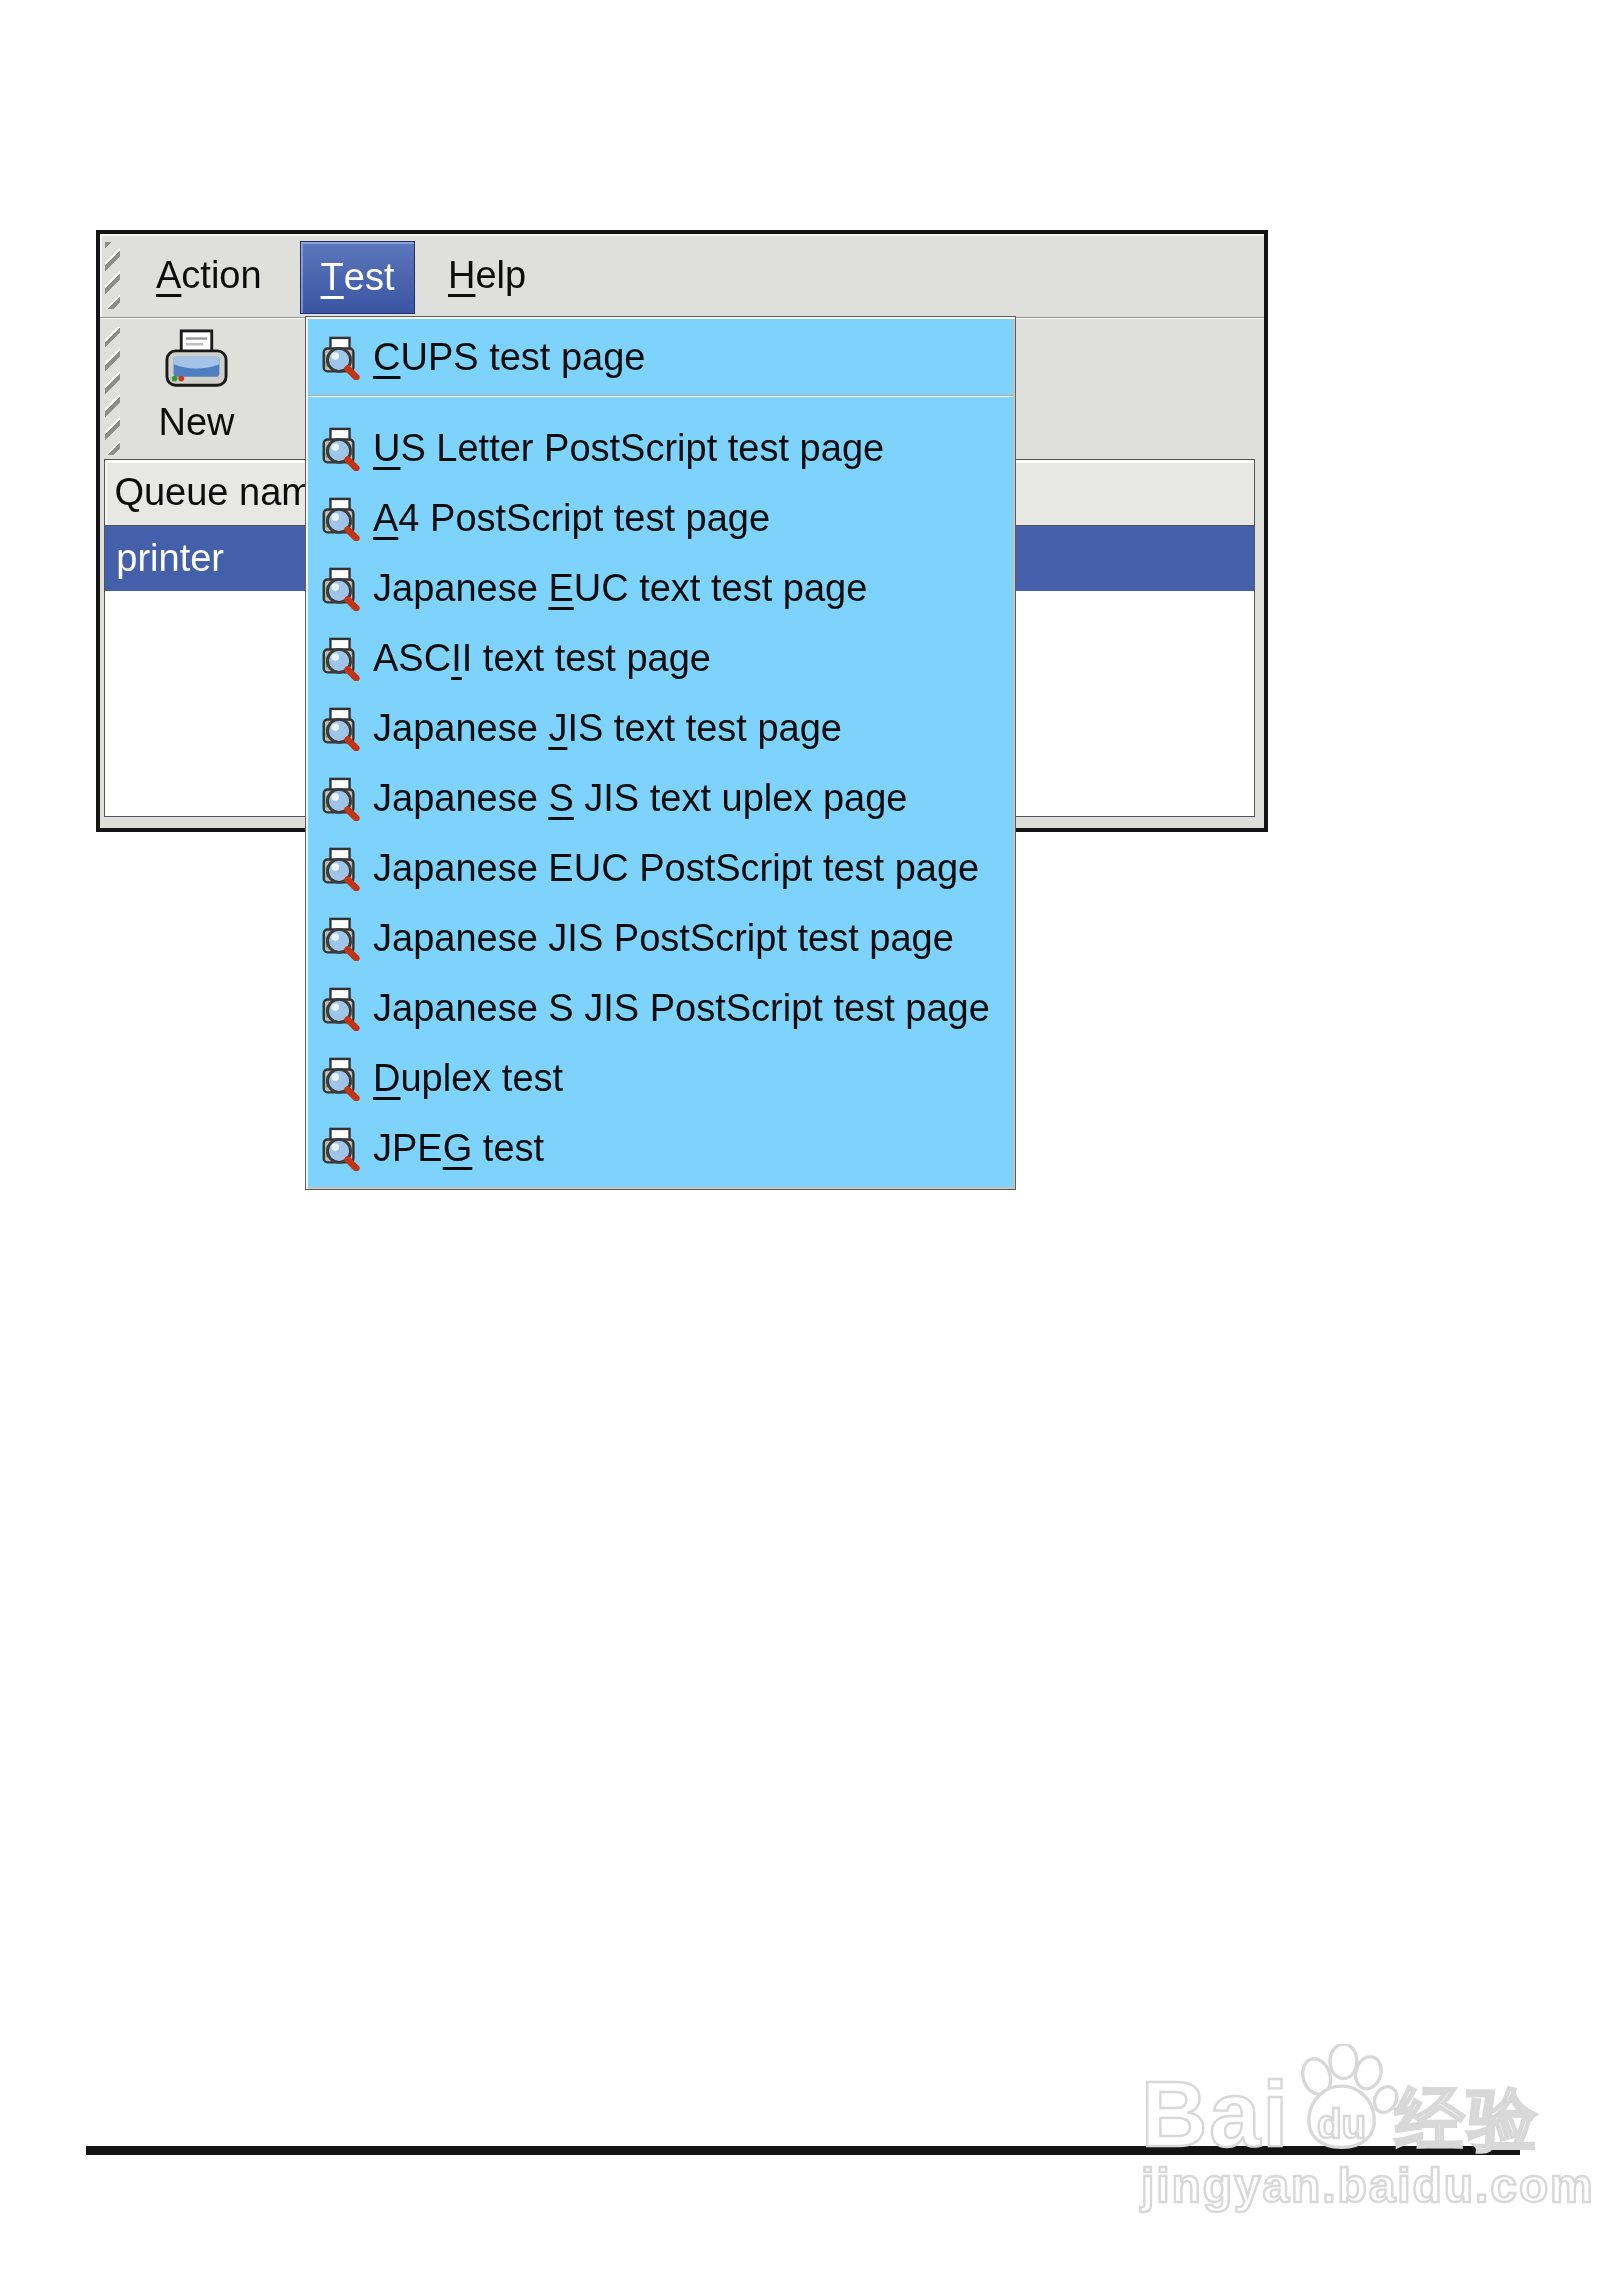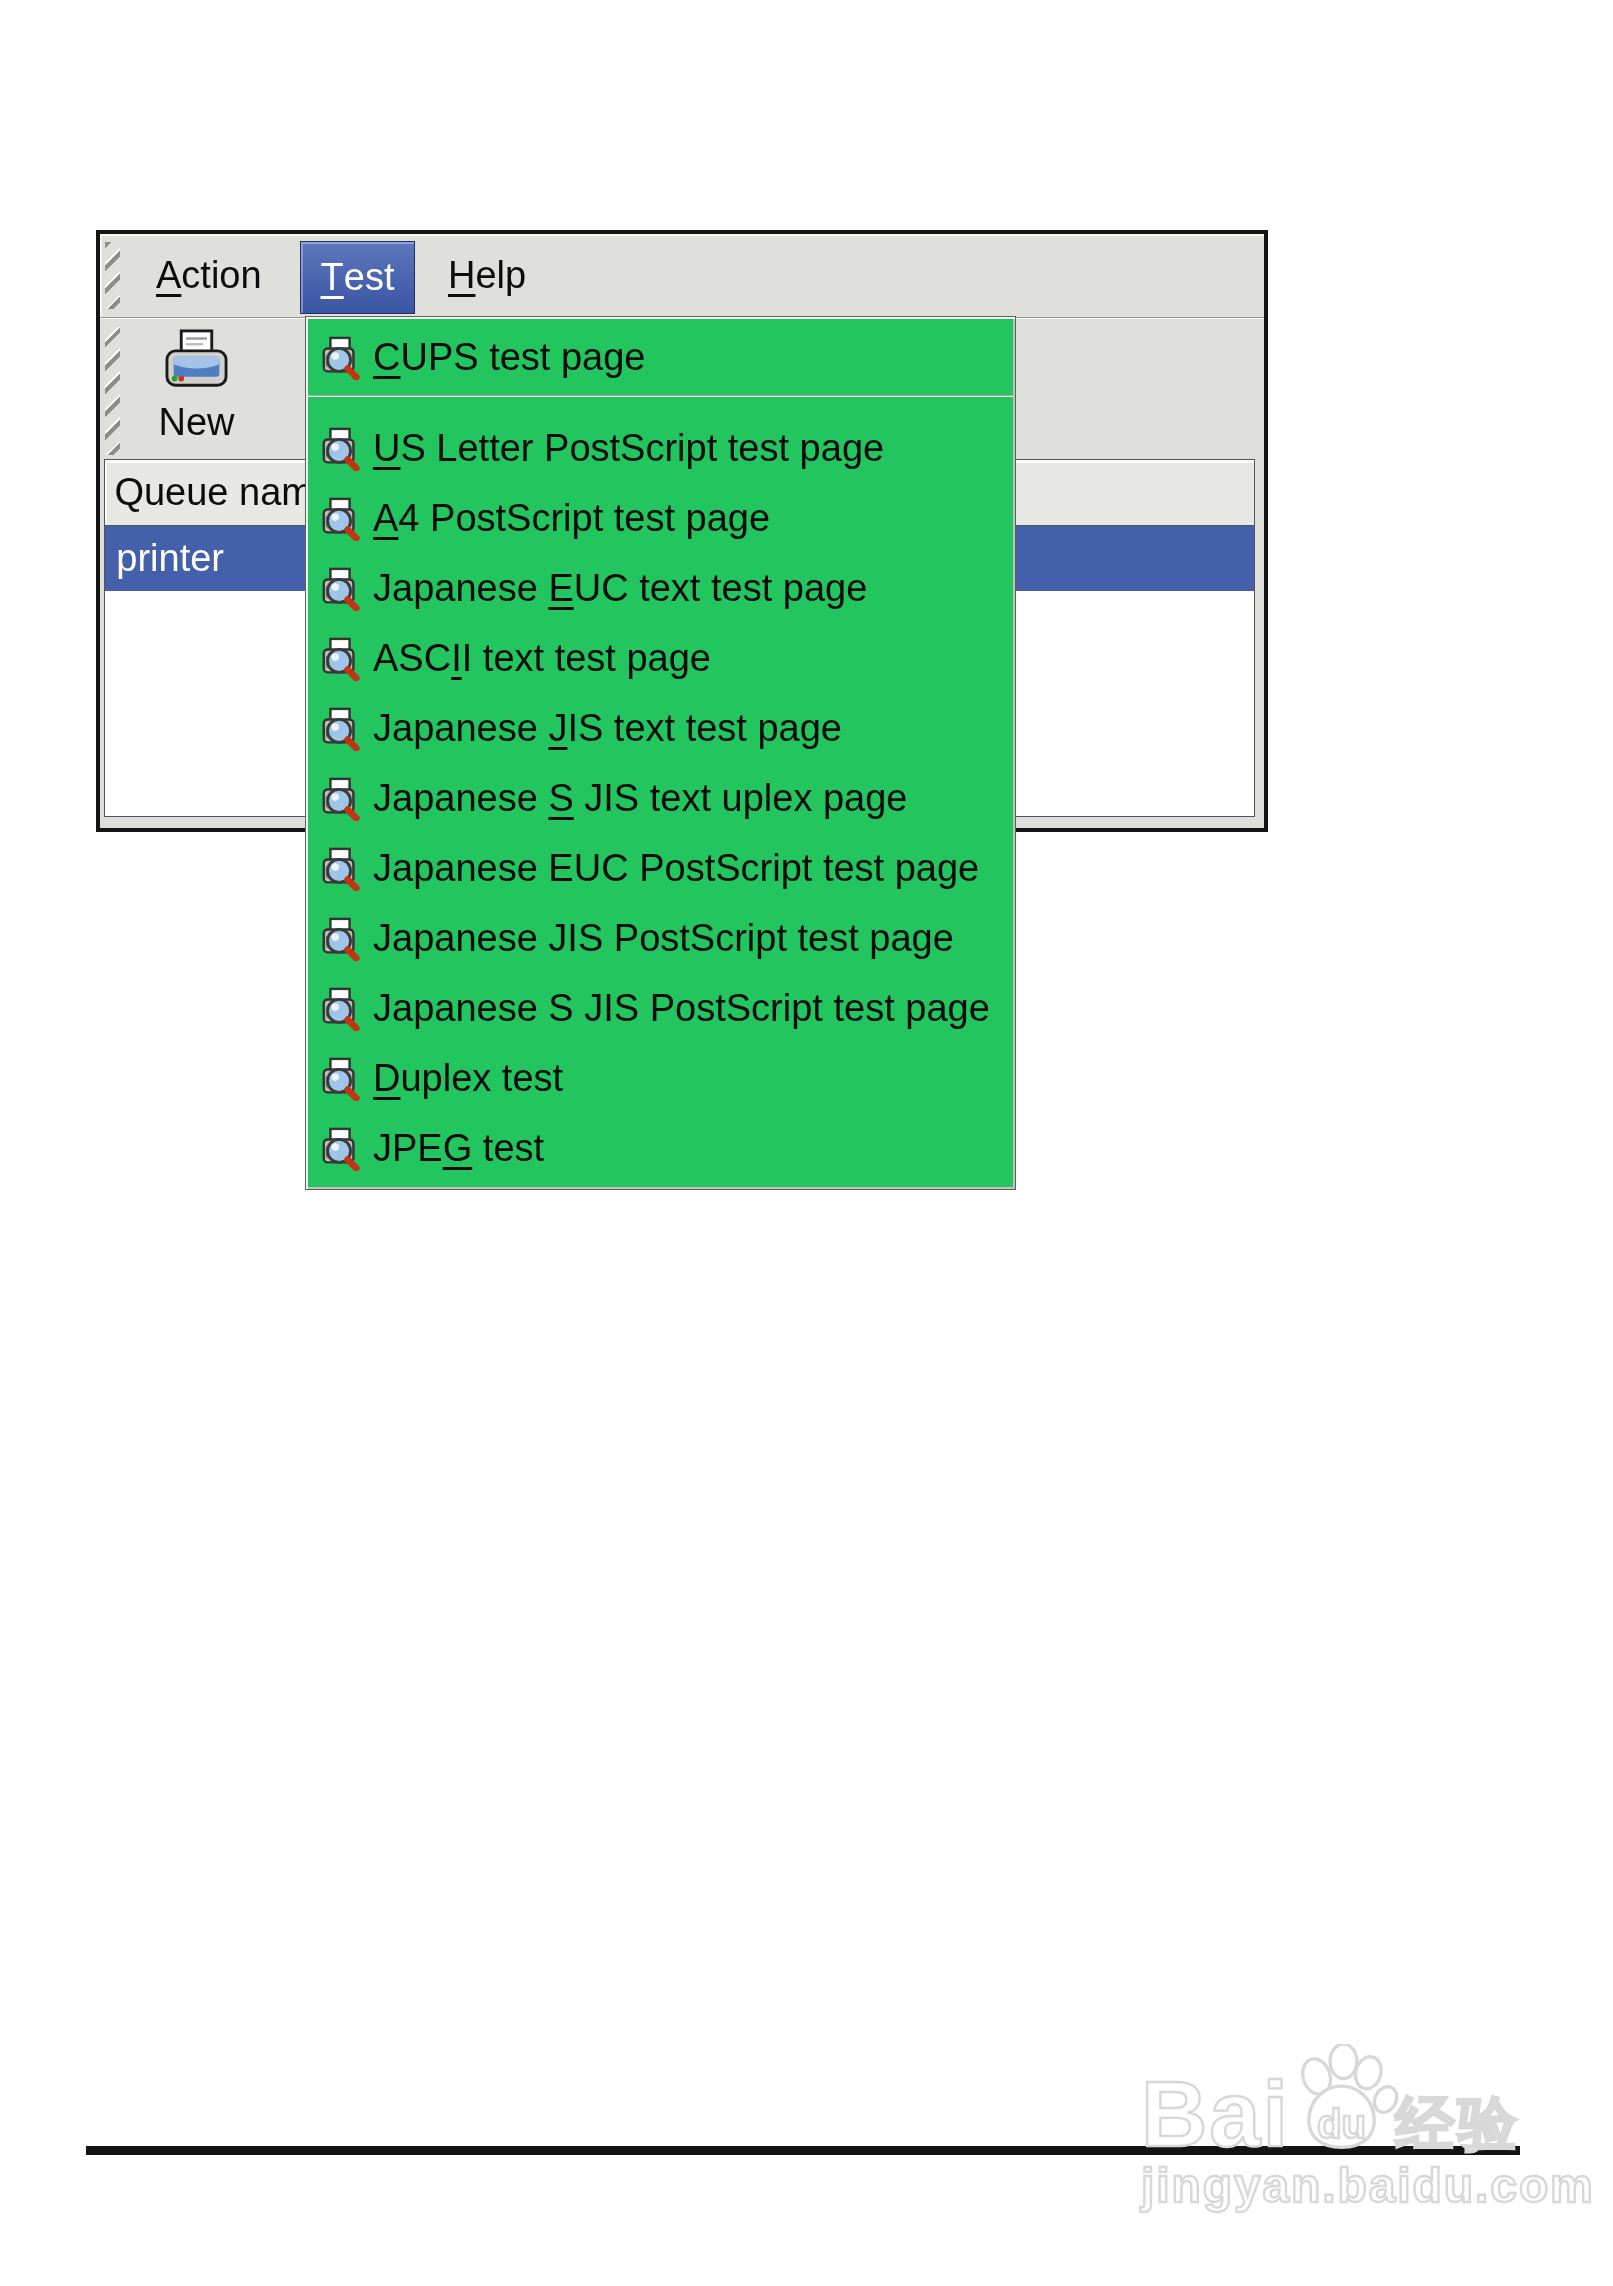--- a/index.html
+++ b/index.html
@@ -33,38 +33,38 @@
                box-sizing:border-box;border:1.9px solid #53535a;background:#fff;}
   .q-header{height:65px;background:#e7e7e3;border-bottom:1.9px solid #53535a;
             line-height:65px;padding-left:9.6px;font-size:38px;
             box-shadow:inset 1.9px 2.9px 0 #fbfbf7;}
   .q-row-selected{height:65px;background:#4560ab;color:#fff;line-height:65px;
                   padding-left:11.5px;font-size:38px;}
   .q-list{position:absolute;left:0;right:0;top:134px;bottom:0;background:#fff;}
 
   
   .menu-popup{position:absolute;left:305px;top:316px;width:711px;height:874px;
-              box-sizing:border-box;background:#22c55e;border:1.9px solid #5f5f5b;
+              box-sizing:border-box;background:#7dd3fc;border:1.9px solid #5f5f5b;
               box-shadow:inset 1.9px 1.9px 0 #f7f7f3, inset -1.9px -1.9px 0 #c3c3bf;
               z-index:20;padding-top:5.8px;}
   .menu-item{height:70px;display:flex;align-items:center;padding-left:11.5px;gap:11.5px;
              font-size:38px;}
   .mi-label{white-space:pre;}
   .mi-icon{width:44px;height:44px;flex:0 0 44px;display:block;}
   .menu-sep{height:0;margin:1.9px 1.9px 17.3px 1.9px;border-top:1.9px solid #a7a7a3;
             border-bottom:1.9px solid #fbfbf7;}
 
   
   .page-rule{position:absolute;left:86px;top:2146px;width:1434px;height:8.6px;
              background:#131313;z-index:1;}
   .watermark{position:absolute;left:1141px;top:2044px;z-index:5;color:#fff;
              -webkit-text-stroke:2.4px #d8d8d8;font-weight:bold;}
   .wm-row1{display:flex;align-items:flex-end;line-height:1;text-align:center;}
   .wm-bai{font-size:92px;letter-spacing:1.9px;}
-  .wm-cn{font-size:59px;padding-bottom:5.8px;letter-spacing:3.8px;}
+  .wm-cn{font-size:69px;padding-bottom:5.8px;letter-spacing:3.8px;}
   .wm-paw{margin:0 -5.8px;}
   .wm-url{font-size:48px;margin-top:2px;letter-spacing:1.9px;line-height:1;}
 </style>
 </head>
 <body>
 
 <div id="page">
 
   <div id="window">
 

